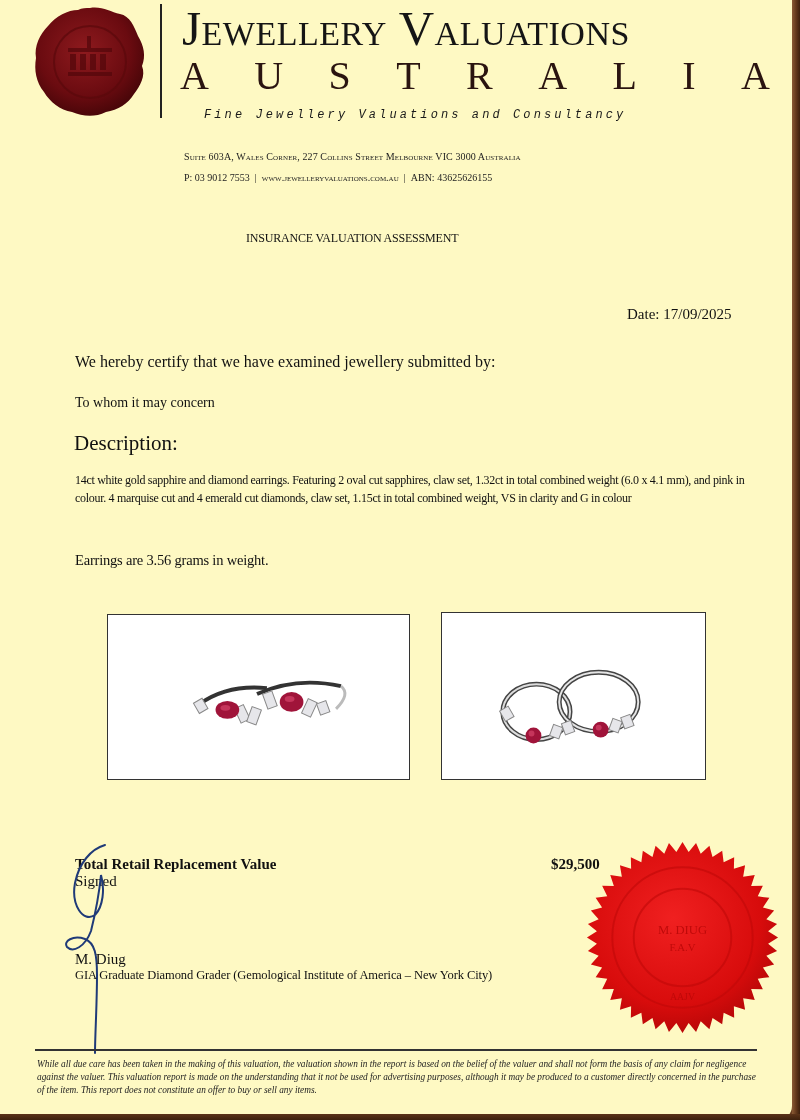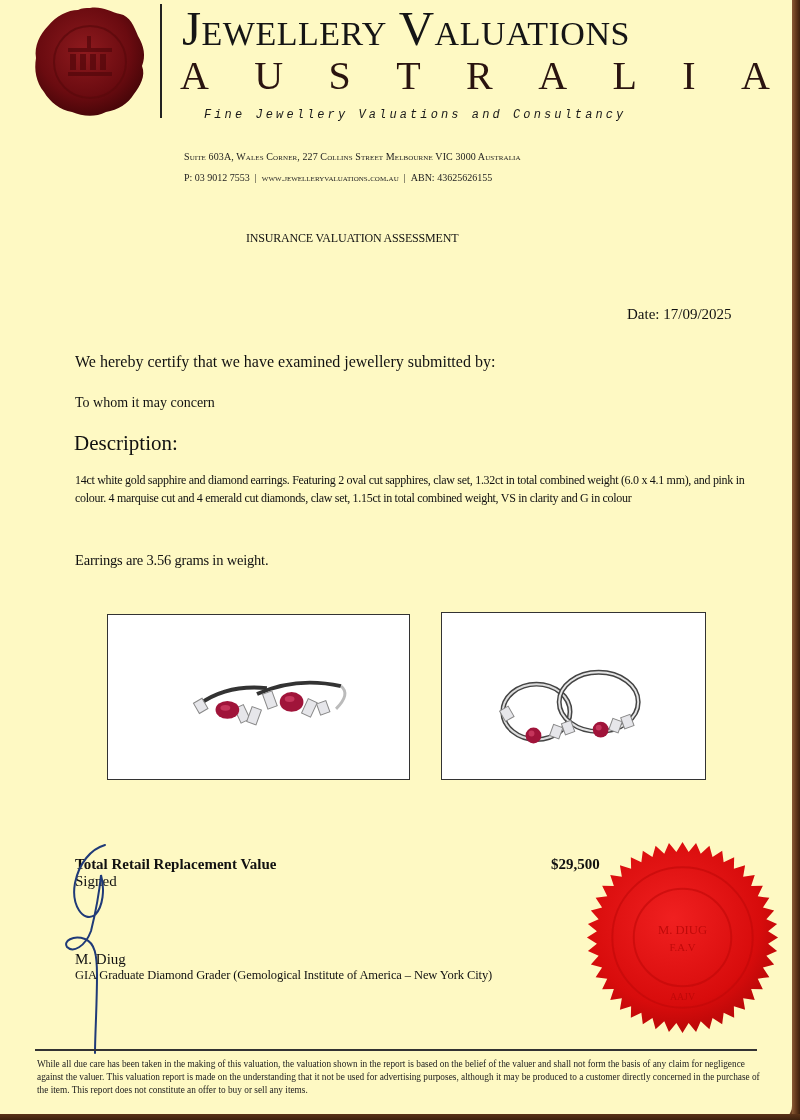--- a/index.html
+++ b/index.html
@@ -112,21 +112,21 @@
 
     .red-seal {
       position: absolute; left: 585px; top: 840px; width: 195px; height: 195px;
     }
 
     .footer-rule {
       position: absolute; left: 35px; top: 1049px; width: 722px; height: 2px; background: #333;
     }
     .disclaimer {
       position: absolute; left: 37px; top: 1058px; width: 725px;
-      font-family: "Liberation Serif", serif; font-size: 9.3px; line-height: 13px; color: #222;
+      font-family: "Liberation Serif", serif; font-size: 9.3px; line-height: 13px; color: #222; font-style: italic;
     }
   </style>
 </head>
 <body>
 
 <div class="page">
 
   <svg class="wax-seal" viewBox="0 0 120 118">
     <defs>
       <radialGradient id="waxg" cx="45%" cy="40%" r="60%">

